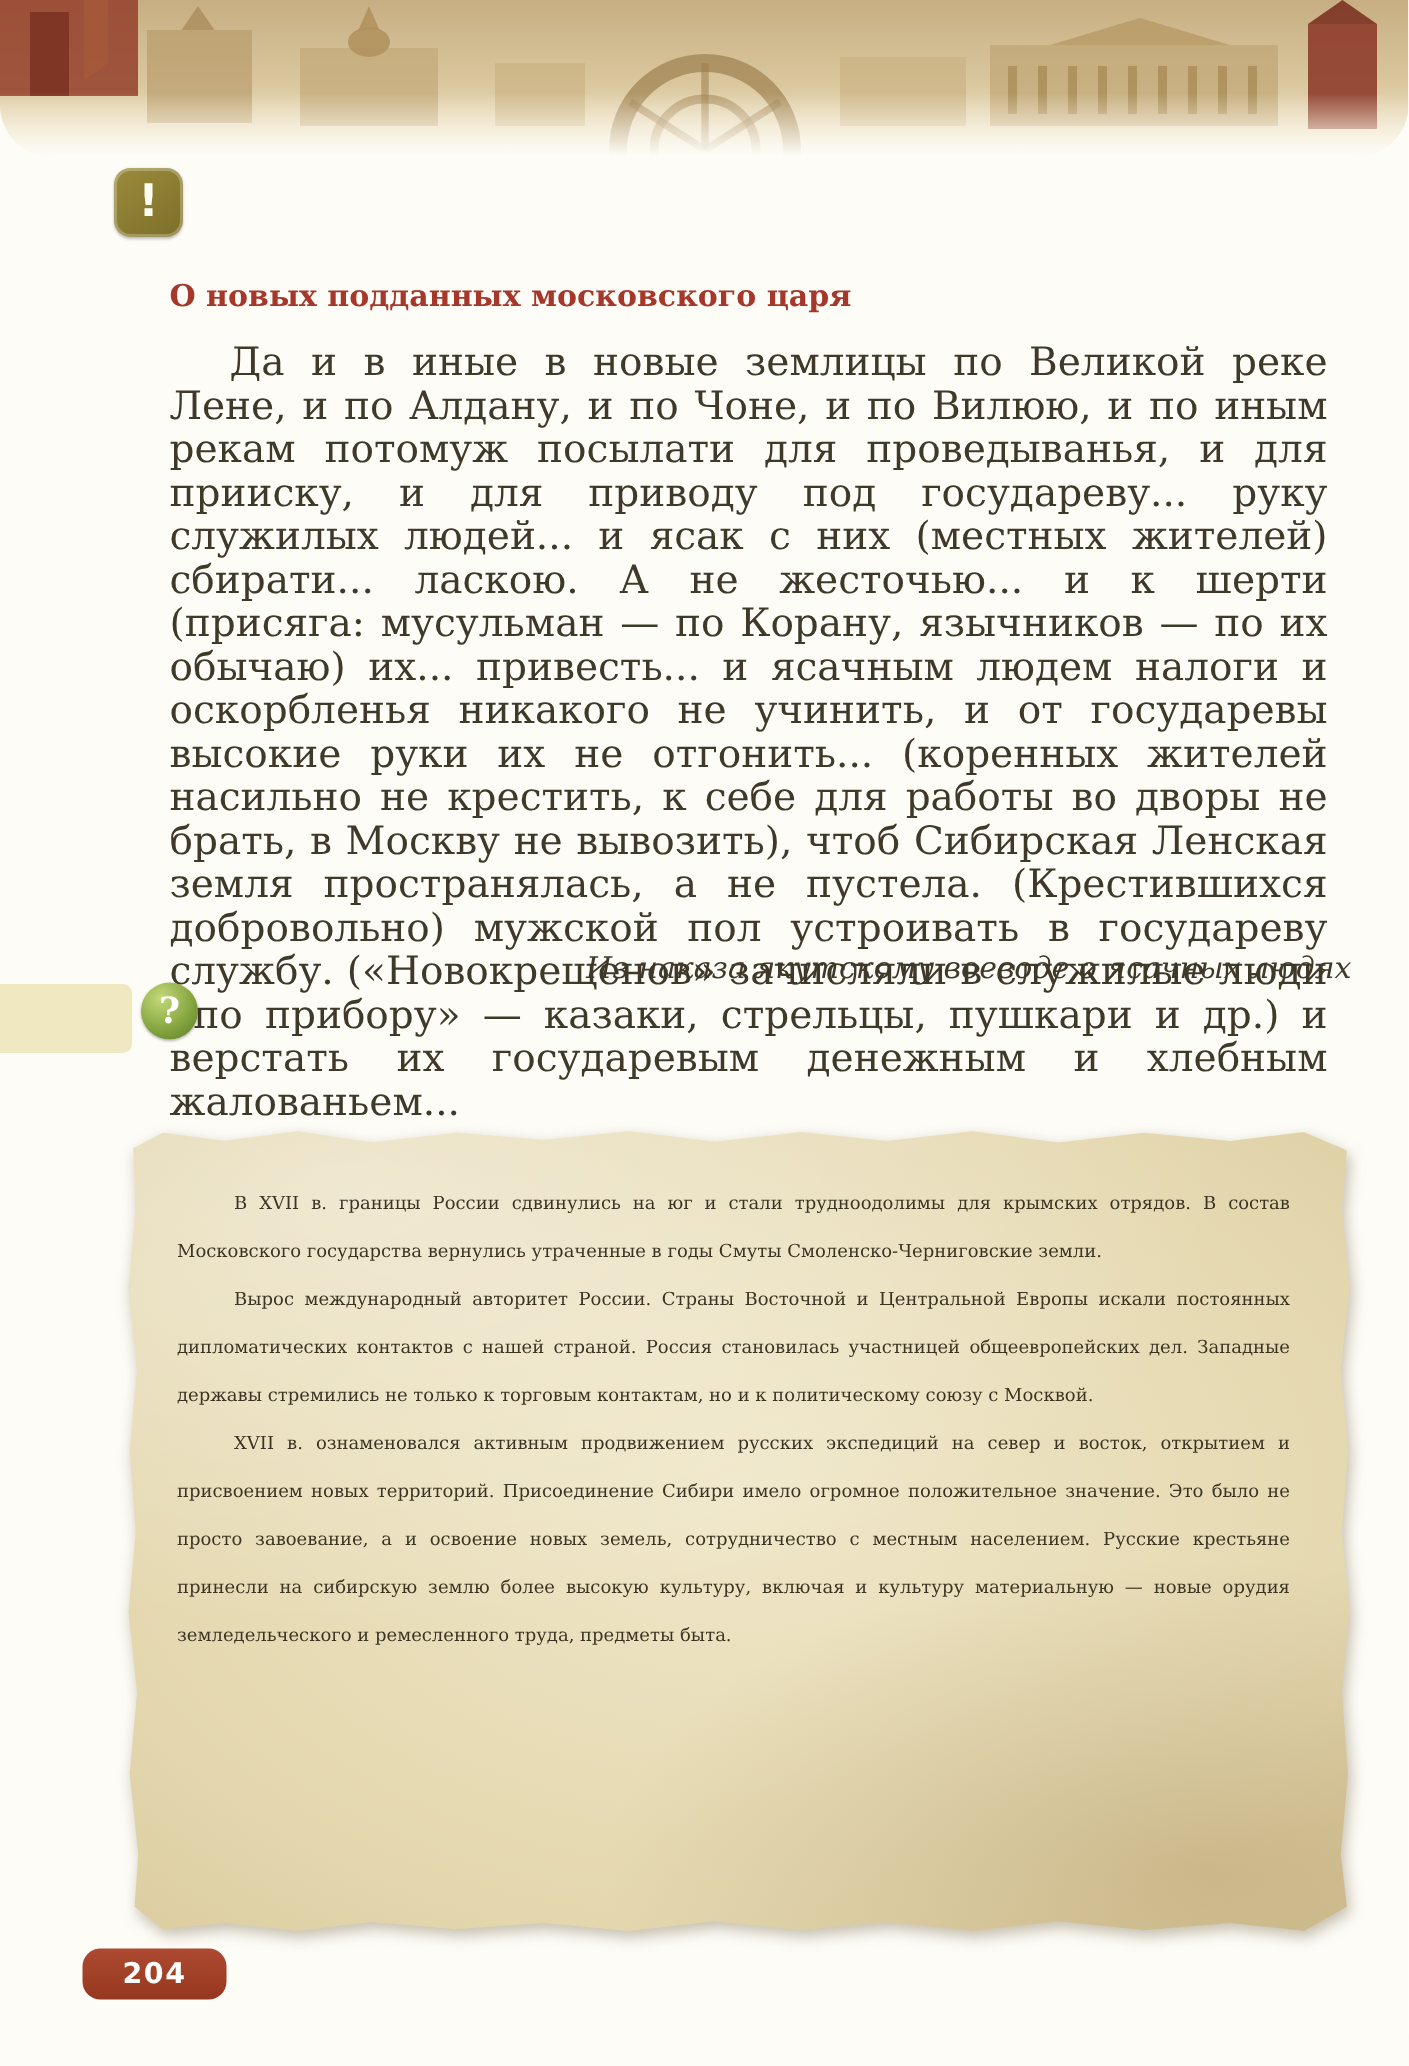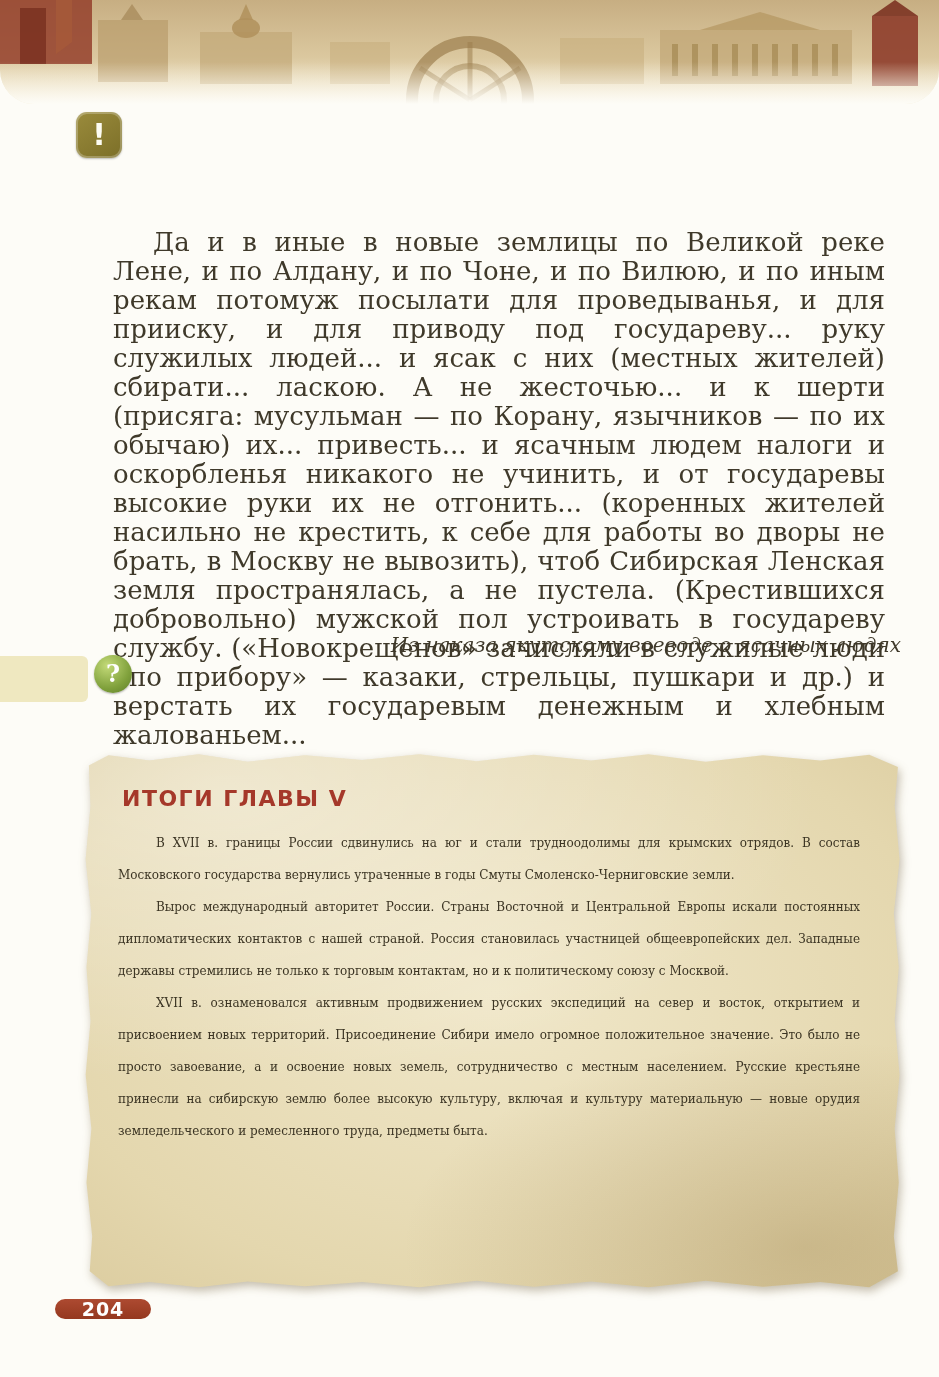--- a/index.html
+++ b/index.html
@@ -110,21 +110,21 @@
   }
   .parchment p{
     margin:0;
     font-size:12px;line-height:32px;text-align:justify;
     text-indent:38px;color:#3b3423;
   }
 
   
   .page-badge{
     position:absolute;left:55px;top:1299px;
-    width:96px;height:20px;border-radius:12px;
+    width:96px;height:34px;border-radius:12px;
     background:linear-gradient(180deg,#ad4a31,#95381f);
     display:flex;align-items:center;justify-content:center;
     color:#ffffff;font-family:"DejaVu Sans","Liberation Sans",sans-serif;
     font-weight:bold;font-size:19px;letter-spacing:1px;
   }
 </style>
 </head>
 <body>
 
 <div class="page">
@@ -184,36 +184,36 @@
       <rect x="0" y="62" width="939" height="42" fill="url(#fade)"></rect>
     </svg>
   </div>
 
   <div class="section-head">
     <div class="excl-icon">
       <span>!</span>
     </div>
   </div>
 
+  <h2 class="subtitle">О новых подданных московского царя</h2>
 
   <p class="source-body">Да и в иные в новые землицы по Великой реке Лене, и по Алдану, и по Чоне, и по Вилюю, и по иным рекам потомуж посылати для проведыванья, и для прииску, и для приводу под государеву... руку служилых людей... и ясак с них (местных жителей) сбирати... ласкою. А не жесточью... и к шерти (присяга: мусульман — по Корану, язычников — по их обычаю) их... привесть... и ясачным людем налоги и оскорбленья никакого не учинить, и от государевы высокие руки их не отгонить... (коренных жителей насильно не крестить, к себе для работы во дворы не брать, в Москву не вывозить), чтоб Сибирская Ленская земля пространялась, а не пустела. (Крестившихся добровольно) мужской пол устроивать в государеву службу. («Новокрещенов» зачисляли в служилые люди «по прибору» — казаки, стрельцы, пушкари и др.) и верстать их государевым денежным и хлебным жалованьем...</p>
 
   <p class="attribution">Из наказа якутскому воеводе о ясачных людях</p>
 
   <div class="margin-tab"></div>
 
   <div class="question-row">
     <div class="q-icon">
       <span>?</span>
     </div>
   </div>
 
   <div class="parchment-wrap">
     <div class="parchment">
-      <h2 class="summary-title">ИТОГИ ГЛАВЫ V</h2>
       <p>В XVII в. границы России сдвинулись на юг и стали трудноодолимы для крымских отрядов. В состав Московского государства вернулись утраченные в годы Смуты Смоленско-Черниговские земли.</p>
       <p>Вырос международный авторитет России. Страны Восточной и Центральной Европы искали постоянных дипломатических контактов с нашей страной. Россия становилась участницей общеевропейских дел. Западные державы стремились не только к торговым контактам, но и к политическому союзу с Москвой.</p>
       <p>XVII в. ознаменовался активным продвижением русских экспедиций на север и восток, открытием и присвоением новых территорий. Присоединение Сибири имело огромное положительное значение. Это было не просто завоевание, а и освоение новых земель, сотрудничество с местным населением. Русские крестьяне принесли на сибирскую землю более высокую культуру, включая и культуру материальную — новые орудия земледельческого и ремесленного труда, предметы быта.</p>
     </div>
   </div>
 
   <div class="page-badge">
     <span>204</span>
   </div>
 

